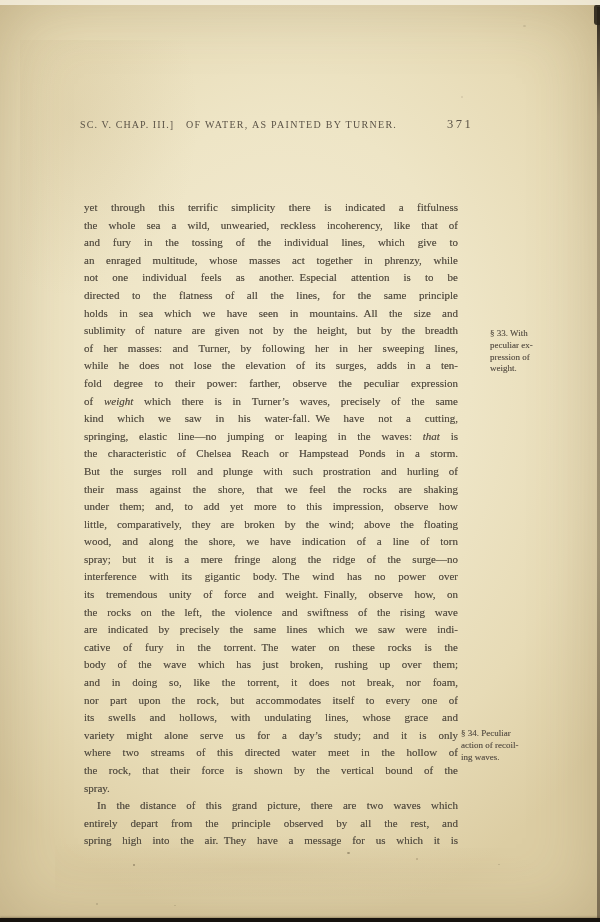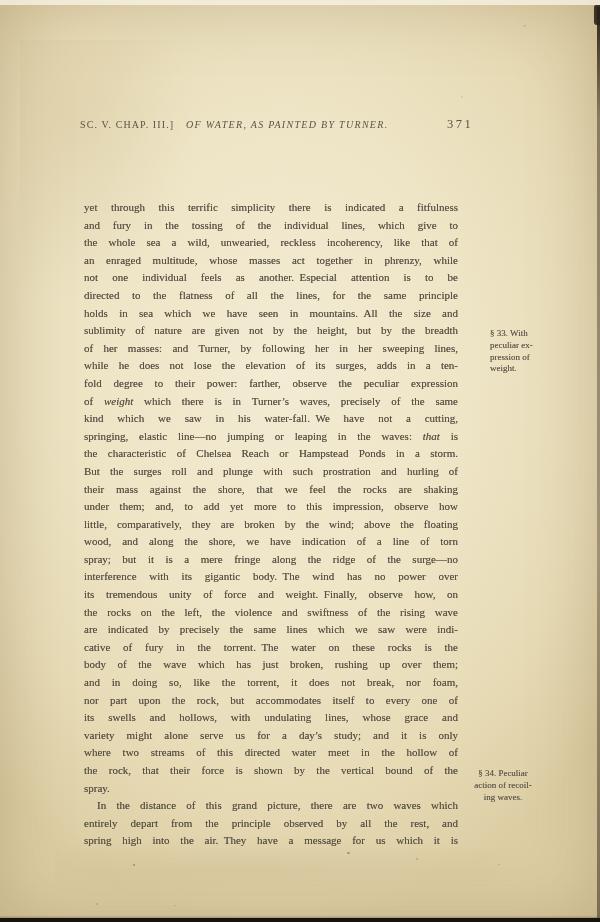--- a/index.html
+++ b/index.html
@@ -17,58 +17,58 @@
   .edge-bottom{position:absolute;bottom:0;left:0;width:100%;height:4px;background:#17130e;box-shadow:0 -1px 2px rgba(90,75,50,.45);}
   .edge-right{position:absolute;top:7px;right:0;bottom:4px;width:3px;background:linear-gradient(to bottom,#2b241b,rgba(75,62,45,.55) 12%,rgba(95,82,60,.45) 60%,rgba(70,58,42,.6));}
   .edge-notch{position:absolute;top:5px;right:0;width:6px;height:20px;background:#2a231a;border-radius:2px 0 0 3px;opacity:.9;}
   
   .stain1{position:absolute;left:55px;top:835px;width:490px;height:62px;background:radial-gradient(ellipse at 40% 55%,rgba(185,163,118,.20),rgba(185,163,118,0) 70%);}
   .stain2{position:absolute;left:20px;top:40px;width:180px;height:260px;background:radial-gradient(ellipse at 30% 30%,rgba(176,152,105,.14),rgba(176,152,105,0) 70%);}
   .speck{position:absolute;background:rgba(80,68,48,.45);border-radius:50%;}
   
   .header{position:absolute;top:119px;left:0;width:100%;height:16px;color:#5b5347;padding-left:16px;}
   .chap{position:absolute;left:80px;top:0;font-size:10px;letter-spacing:1.1px;white-space:nowrap;}
-  .rtitle{position:absolute;left:186px;top:0;font-size:10px;letter-spacing:1.3px;white-space:nowrap;font-style:italic;}
+  .rtitle{position:absolute;left:186px;top:0;font-size:10px;letter-spacing:1.3px;white-space:nowrap;}
   .pageno{position:absolute;left:447px;top:-2px;font-size:12.5px;letter-spacing:2.5px;}
   
   .body{
     position:absolute;left:84px;top:151px;width:374px;
     font-size:11px;line-height:17.6px;color:#554e42;
     text-shadow:0 0 .6px rgba(85,78,66,.65);
     word-spacing:.04em;
     margin-top:48px;
   }
   .line{display:block;height:17.6px;text-align:justify;text-align-last:justify;white-space:nowrap;overflow:visible;}
   .line.end{text-align-last:left;}
   .line.indent{text-indent:13px;}
   .line i{font-style:italic;}
   
   .note{position:absolute;left:461px;width:84px;font-size:9px;line-height:11.8px;color:#5b5348;text-shadow:0 0 .5px rgba(91,83,72,.6);}
   .note.n0{top:328px;margin-left:29px;}
-  .note.n1{top:768px;text-align:center;}
+  .note.n1{top:728px;}
 </style>
 </head>
 <body>
 
 <div class="scan">
 
   <div class="stain2"></div>
   <div class="stain1"></div>
 
   <div class="header">
     <span class="chap">SC. V. CHAP. III.]</span>
     <span class="rtitle">OF WATER, AS PAINTED BY TURNER.</span>
     <span class="pageno">371</span>
   </div>
 
   <div class="body">
       <div>
         <div class="line"><span>yet through this terrific simplicity there is indicated a fitfulness</span></div>
+        <div class="line"><span>the whole sea a wild, unwearied, reckless incoherency, like that of</span></div>
         <div class="line"><span>and fury in the tossing of the individual lines, which give to</span></div>
-        <div class="line"><span>the whole sea a wild, unwearied, reckless incoherency, like that of</span></div>
         <div class="line"><span>an enraged multitude, whose masses act together in phrenzy, while</span></div>
         <div class="line"><span>not one individual feels as another. Especial attention is to be</span></div>
         <div class="line"><span>directed to the flatness of all the lines, for the same principle</span></div>
         <div class="line"><span>holds in sea which we have seen in mountains. All the size and</span></div>
         <div class="line"><span>sublimity of nature are given not by the height, but by the breadth</span></div>
         <div class="line"><span>of her masses: and Turner, by following her in her sweeping lines,</span></div>
         <div class="line"><span>while he does not lose the elevation of its surges, adds in a ten-</span></div>
         <div class="line"><span>fold degree to their power: farther, observe the peculiar expression</span></div>
         <div class="line"><span>of </span><i>weight</i><span> which there is in Turner’s waves, precisely of the same</span></div>
         <div class="line"><span>kind which we saw in his water-fall. We have not a cutting,</span></div>

